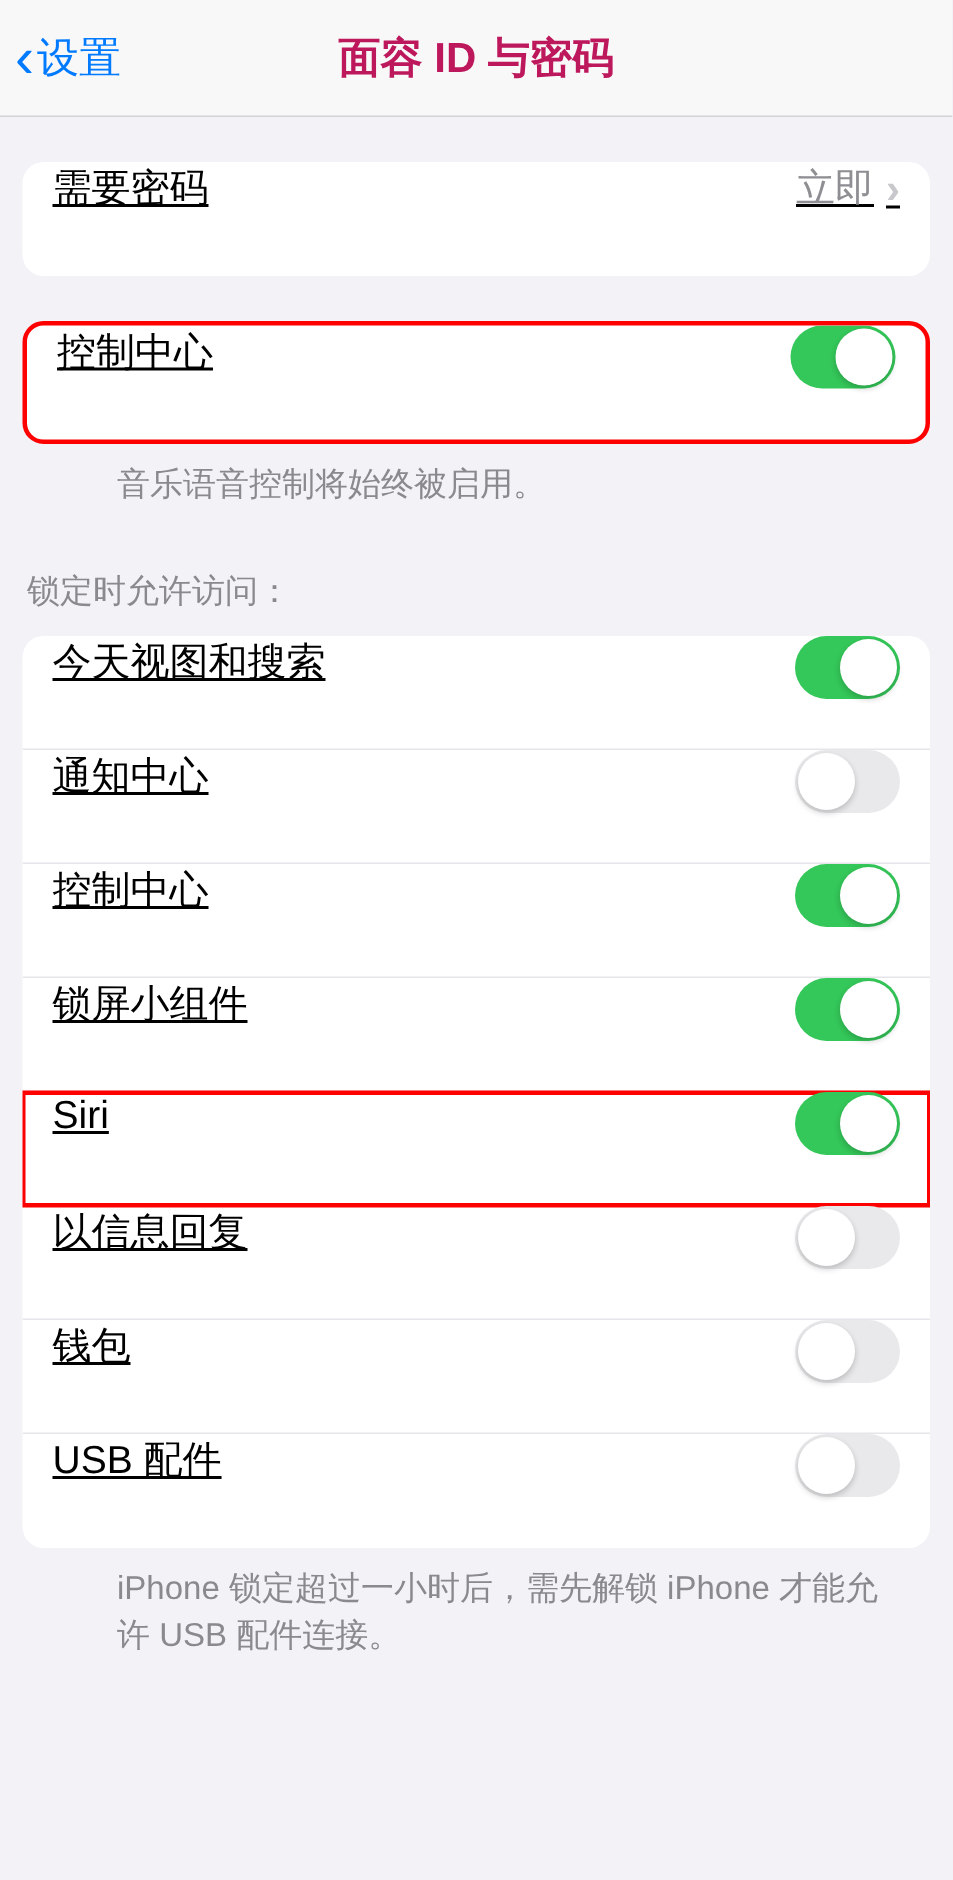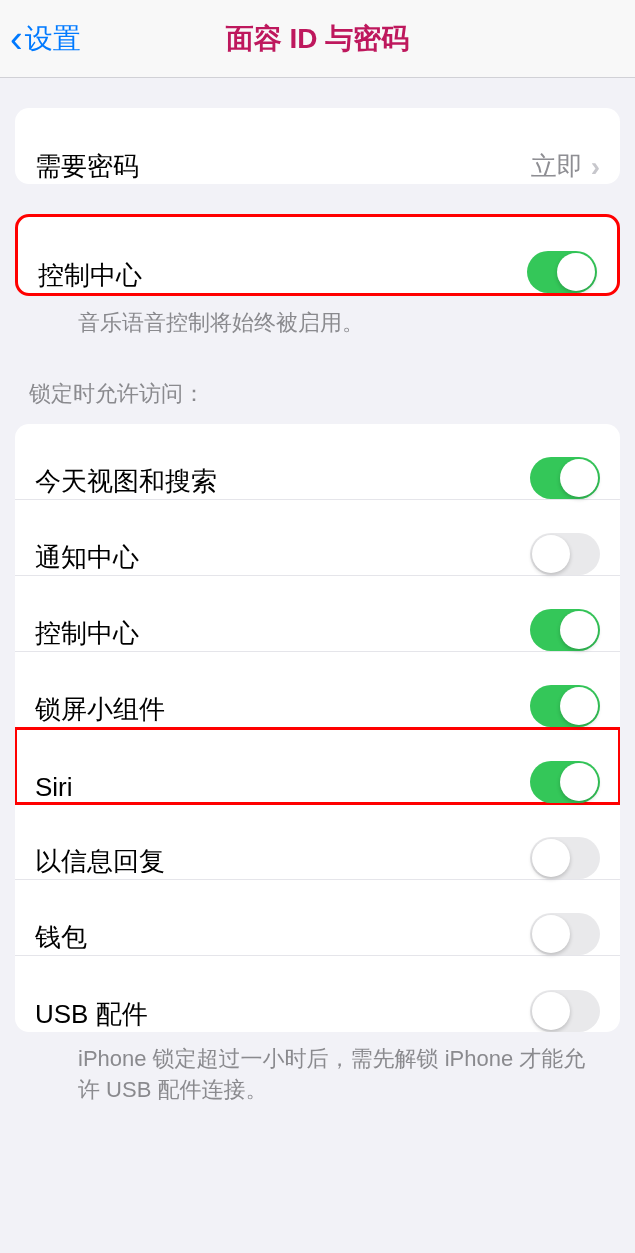--- a/index.html
+++ b/index.html
@@ -54,25 +54,26 @@
       background: #fff;
       border-radius: 14px;
       overflow: hidden;
     }
     .group.highlighted {
       border: 3px solid #ff0000;
       border-radius: 14px;
     }
     .row {
       display: flex;
-      align-items: flex-end;
+      align-items: flex-start;
       justify-content: space-between;
       min-height: 76px;
       padding: 0 20px;
       border-bottom: 1px solid #e5e5ea;
+      text-decoration: underline;
     }
     .row:last-child {
       border-bottom: none;
     }
     .row.highlighted {
       outline: 3px solid #ff0000;
       outline-offset: -2px;
     }
     .row-label {
       font-size: 26px;
@@ -125,21 +126,21 @@
     .footer-text {
       font-size: 22px;
       color: #8a8a8e;
       padding: 12px 30px 0 30px;
       line-height: 1.4;
       margin-left: 48px;
     }
     .section-header {
       font-size: 22px;
       color: #8a8a8e;
-      padding: 10px 29px;
+      padding: 10px 18px;
       margin-top: 30px;
     }
     .group.tight {
       margin-top: 5px;
     }
   </style>
 </head>
 <body>
 
 <div class="header">

